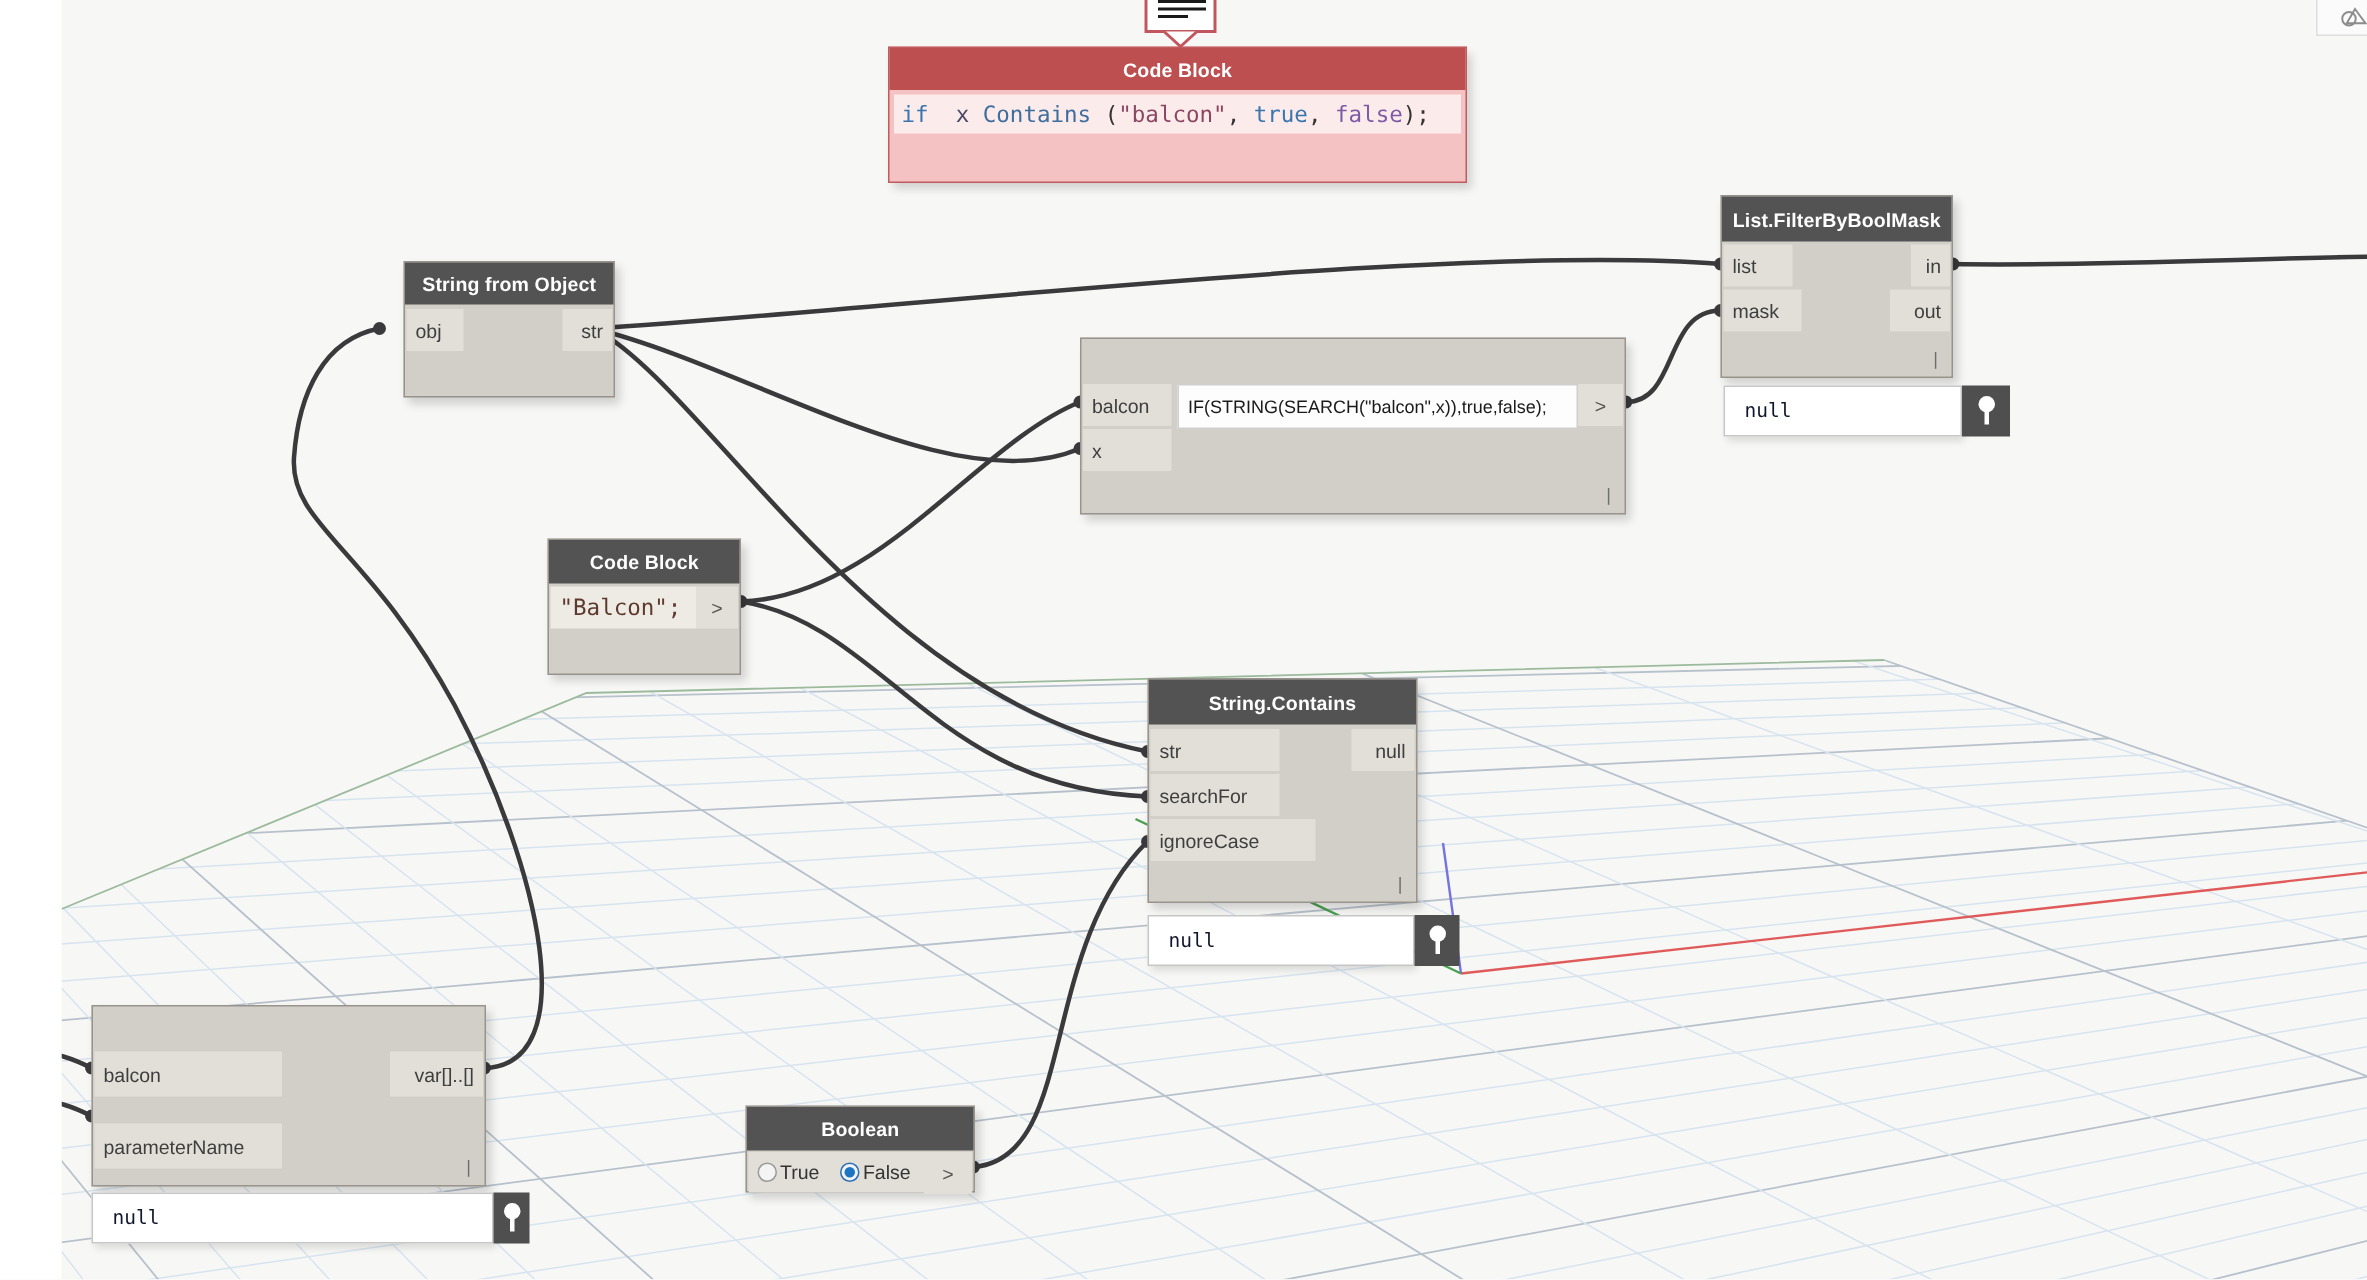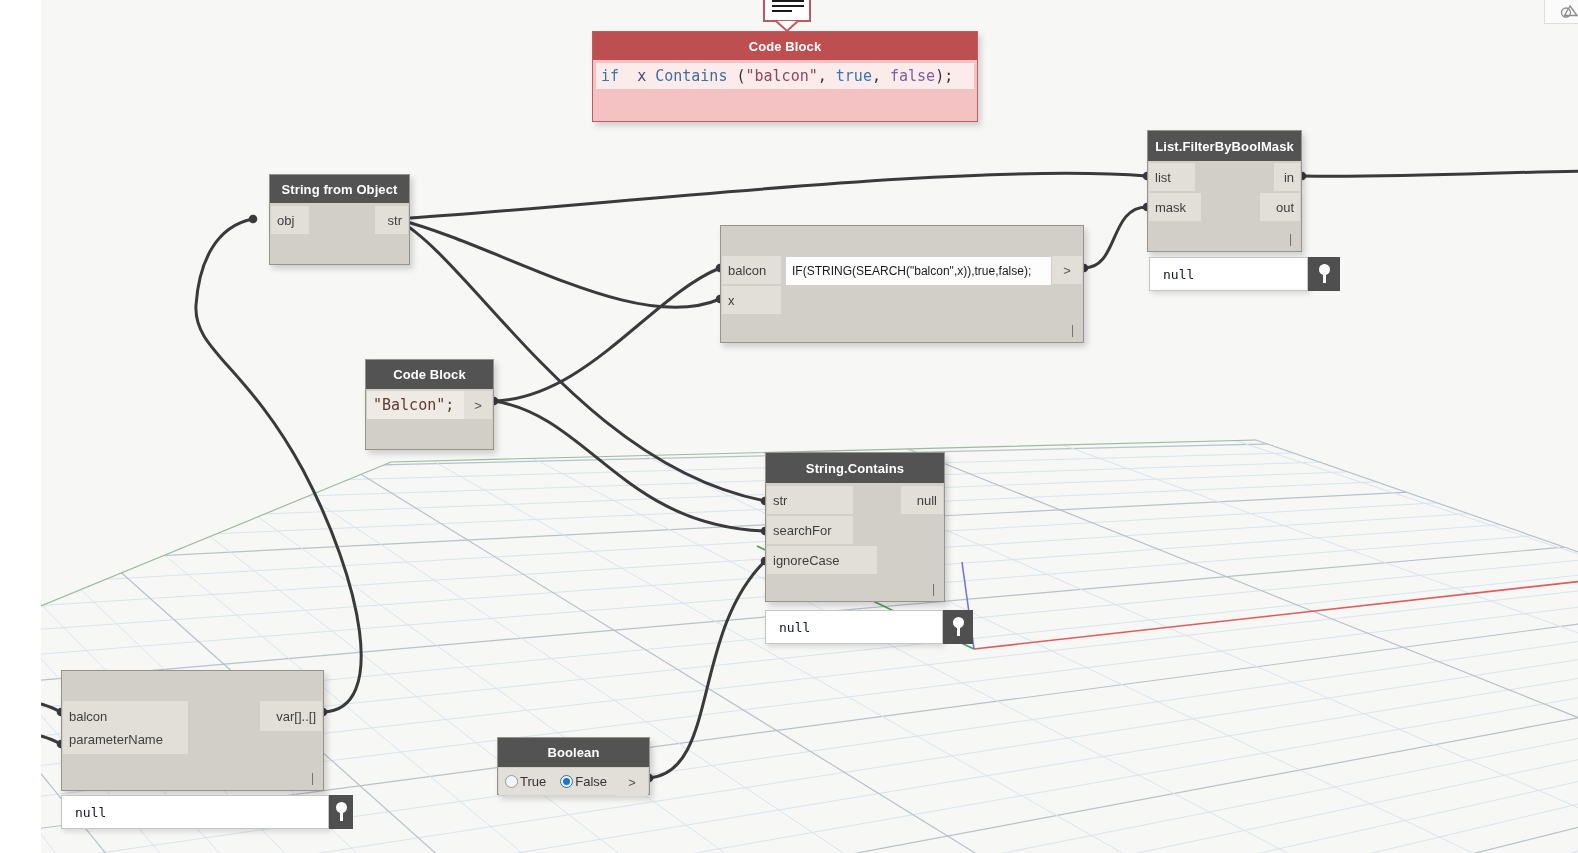--- a/index.html
+++ b/index.html
@@ -230,21 +230,21 @@
   </div>
   <div class="bubble" style="left:724px;top:610px;width:178px;height:34px">
     <span>null</span>
   </div>
   <div class="pinbtn" style="left:902px;top:610px;width:30px;height:34px">
     <div class="pinicon"></div>
   </div>
 
   <div class="node" style="left:20px;top:670px;width:263px;height:121px">
     <div class="chip in" style="left:1px;top:30px;width:125px;height:30px">balcon</div>
-    <div class="chip in" style="left:1px;top:53px;width:125px;height:30px">parameterName</div>
+    <div class="chip in" style="left:1px;top:78px;width:125px;height:30px">parameterName</div>
     <div class="chip out" style="right:1px;top:30px;width:62px;height:30px">var[]..[]</div>
     <div class="lacing">|</div>
   </div>
   <div class="bubble" style="left:20px;top:795px;width:268px;height:34px">
     <span>null</span>
   </div>
   <div class="pinbtn" style="left:288px;top:795px;width:24px;height:34px">
     <div class="pinicon"></div>
   </div>
 

